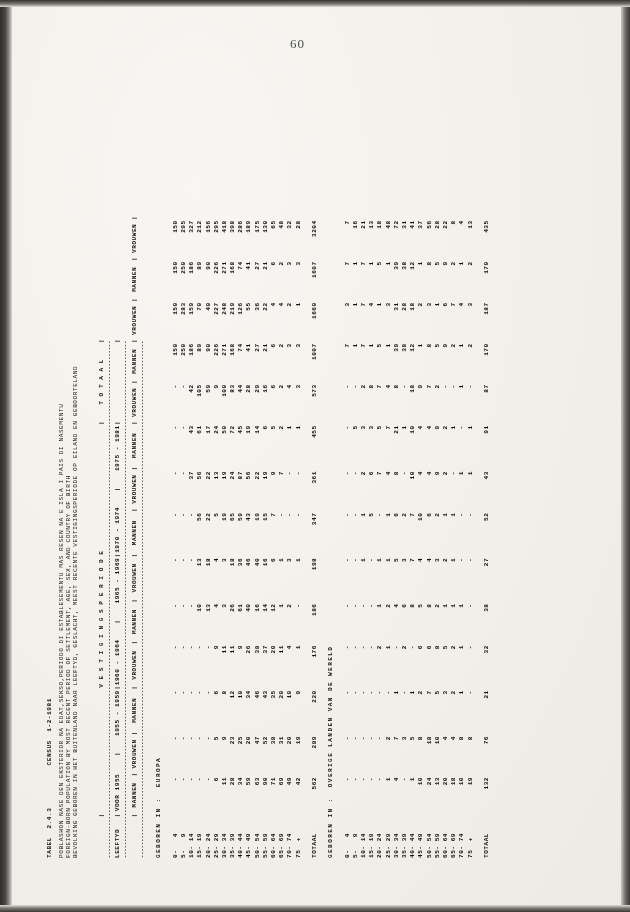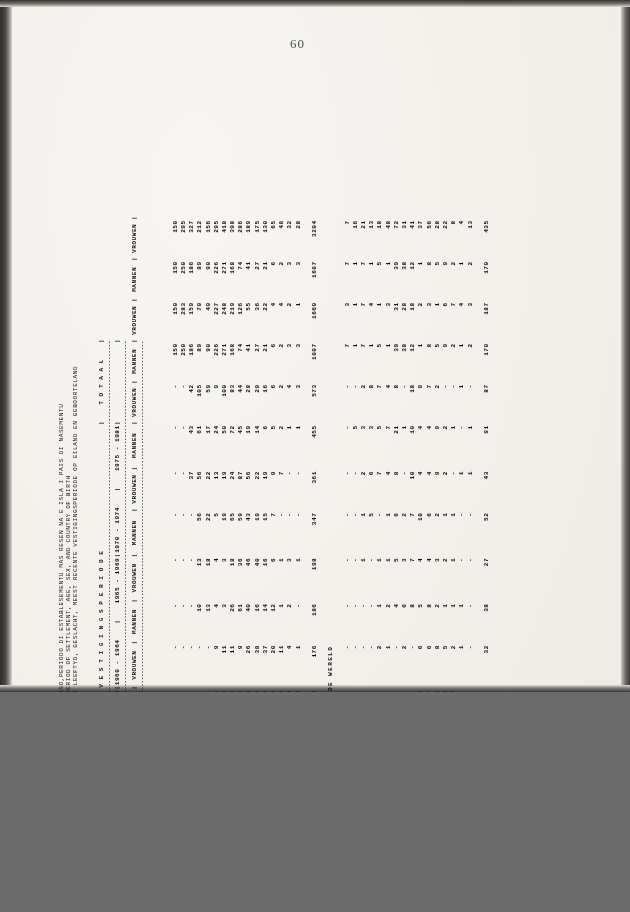--- a/index.html
+++ b/index.html
@@ -9,21 +9,21 @@
   }
   body {
     width: 630px;
     height: 912px;
     overflow: hidden;
     font-family: "Liberation Mono", "DejaVu Sans Mono", monospace;
   }
   #page {
     position: relative;
     width: 630px;
-    height: 692px;
+    height: 912px;
     background: #efeeea;
     overflow: hidden;
   }
   
   .edge-left {
     position: absolute; left: 0; top: 0; width: 12px; height: 912px;
     background: linear-gradient(to right,#2e2d2b 0%,#4a4845 45%,#8d8b86 75%,#d9d7d1 100%);
   }
   .edge-right {
     position: absolute; right: 0; top: 0; width: 9px; height: 912px;

